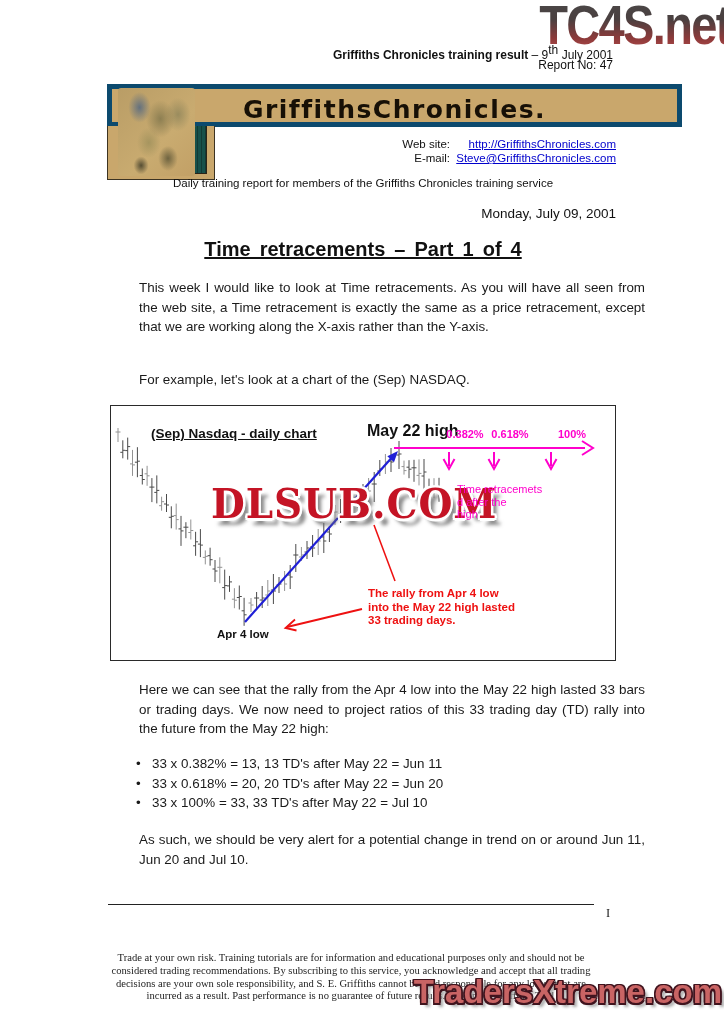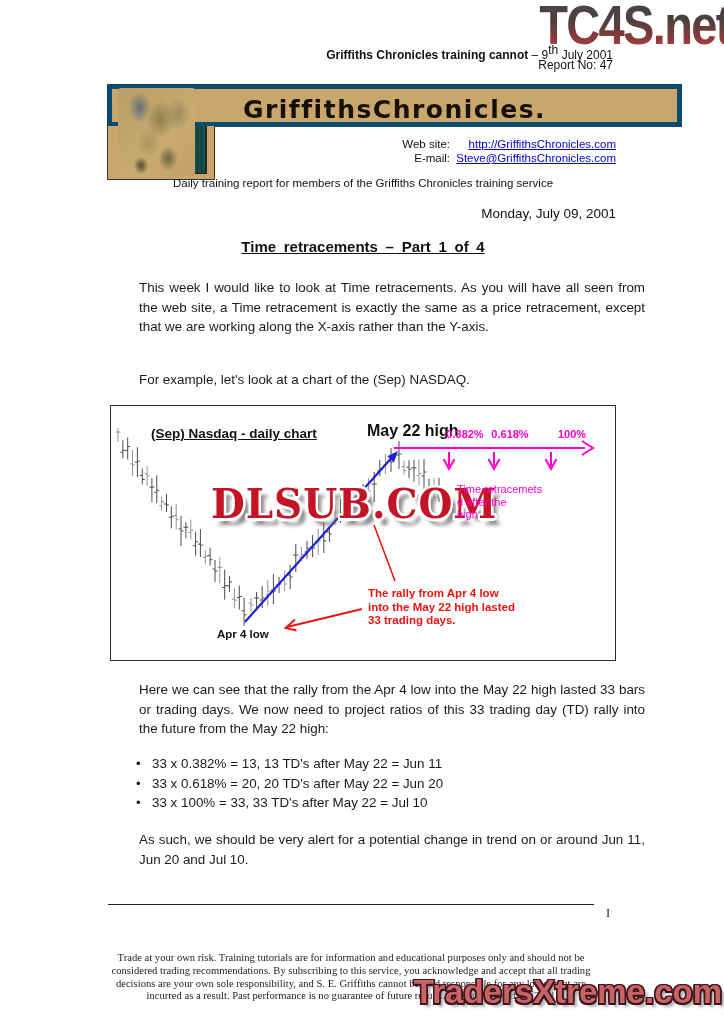--- a/index.html
+++ b/index.html
@@ -49,21 +49,21 @@
   .contact { position:absolute; left:110px; top:137px; width:506px; font-size:11.5px; color:#111; }
   .contact-row { text-align:right; line-height:14px; }
   .contact-label { color:#111; margin-right:6px; }
   .contact-link { display:inline-block; width:160px; text-align:right;
                   color:#0000cc; text-decoration:underline; }
   .service-line { position:absolute; left:110px; top:177px; width:506px; text-align:center;
                   font-size:11.5px; color:#111; }
   .date-line { position:absolute; left:110px; top:206px; width:506px; text-align:right;
                font-size:13.5px; color:#111; }
   .doc-title { position:absolute; left:110px; top:238px; width:506px; text-align:center;
-               font-size:15px; font-weight:bold; color:#111; word-spacing:3.5px; }
+               font-size:20px; font-weight:bold; color:#111; word-spacing:3.5px; }
   .doc-title span { text-decoration:underline; }
 
   
   .para { position:absolute; left:110px; width:506px; font-size:13.4px; line-height:19.6px;
           color:#1a1a1a; text-align:justify;margin-left:29px; }
   .p1 { top:278px; }
   .p2 { top:370px; text-align:left; }
   .p3 { top:680px; }
   .p4 { top:830px; }
   .bullets { position:absolute; left:110px; top:754px; width:506px; font-size:13.4px;
@@ -109,21 +109,21 @@
                1.5px 1.5px 0 #40141e, 0 -1.5px 0 #40141e, 0 1.5px 0 #40141e,
                -1.5px 0 0 #40141e, 1.5px 0 0 #40141e, 4px 4px 3px rgba(150,150,150,.8); }
 </style>
 </head>
 <body>
 
 <div class="page">
 
   <div class="tc4s">TC4S.net</div>
 
-  <div class="hdr hdr1"><b>Griffiths Chronicles training cannot</b><span> – 9</span><sup>th</sup><span> July 2001</span></div>
+  <div class="hdr hdr1"><b>Griffiths Chronicles training result</b><span> – 9</span><sup>th</sup><span> July 2001</span></div>
   <div class="hdr hdr2">Report No: 47</div>
 
   <div class="banner-band">
     <div class="banner-title">GriffithsChronicles.</div>
   </div>
   <div class="banner-ext">
     <div class="banner-teal"></div>
   </div>
   <div class="photo"></div>
 

